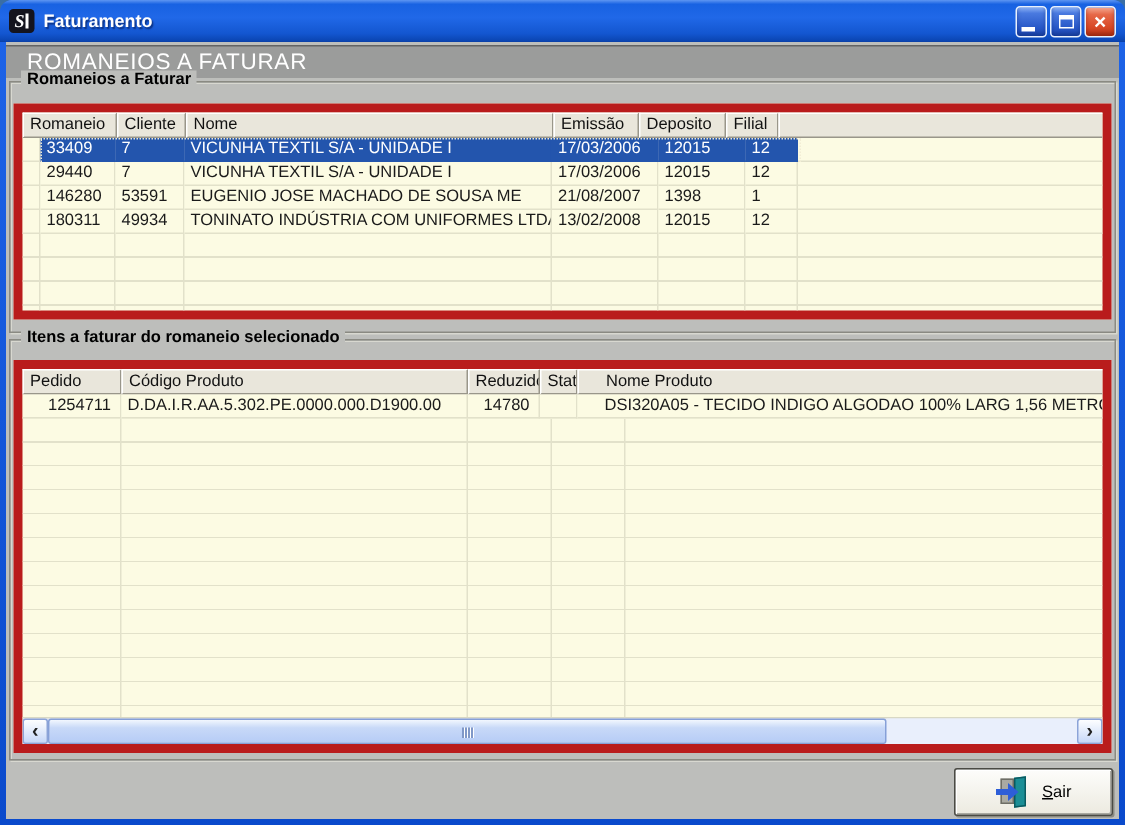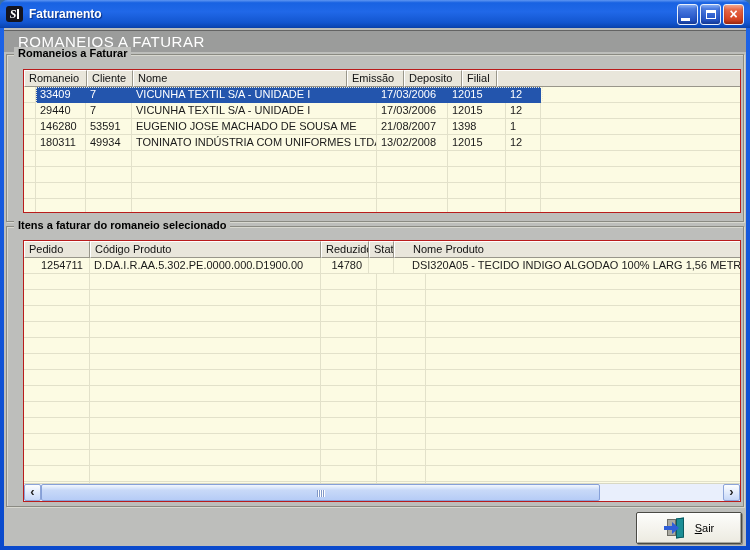--- a/index.html
+++ b/index.html
@@ -38,38 +38,38 @@
 
   
   .groupbox{position:absolute;left:2px;right:2px;border:1px solid #8A8A82;
     box-shadow:inset 1px 1px 0 #D8D8D0, 1px 1px 0 #D8D8D0;}
   #gb1{top:26px;height:168px;}
   #gb2{top:198px;height:281px;}
   .gb-label{position:absolute;top:-8px;left:7px;background:#BDBEBB;padding:0 4px;
     font-size:11px;font-weight:bold;color:#000;white-space:nowrap;}
 
   
-  .grid{position:absolute;left:16px;right:2px;border:1px solid #b91c1c;background:#FCFBE3;
+  .grid{position:absolute;left:2px;right:2px;border:6px solid #b91c1c;background:#FCFBE3;
     display:flex;flex-direction:column;overflow:hidden;}
   #grid1{top:14px;bottom:8px;}
   #grid2{top:13px;bottom:4px;}
 
   .g-header{display:flex;flex:0 0 17px;}
   .hcell{background:#E9E6DB;border-top:1px solid #fff;border-left:1px solid #fff;
     border-right:1px solid #99968A;border-bottom:1px solid #99968A;
     padding:1px 0 0 4px;font-size:11px;color:#111;white-space:nowrap;overflow:hidden;}
   .g-row{display:flex;flex:0 0 16px;position:relative;}
   .cell{border-right:1px solid #E2E1CA;border-bottom:1px solid #E2E1CA;
     padding:1px 0 0 4px;font-size:11px;color:#1A1A1A;white-space:nowrap;overflow:hidden;
     background:#FCFBE3;}
   .cell.num{text-align:right;padding-right:6px;padding-left:0;}
   .cell.filler{flex:1;border-right:none;}
 
   
-  .g1h0{width:63px;} .g1h1{width:46px;} .g1h2{width:214px;} .g1h3{width:57px;} .g1h4{width:58px;} .g1h5{width:35px;} .ghf{flex:1;border-right:none;}
+  .g1h0{width:63px;} .g1h1{width:46px;} .g1h2{width:245px;} .g1h3{width:57px;} .g1h4{width:58px;} .g1h5{width:35px;} .ghf{flex:1;border-right:none;}
   .g1ind{width:12px;padding:0;}
   .g1c0{width:50px;} .g1c1{width:46px;} .g1c2{width:245px;} .g1c3{width:71px;} .g1c4{width:58px;} .g1c5{width:35px;}
 
   .g-row.selected .cell:not(.g1ind):not(.filler){background:#2355AD;color:#fff;
     border-right-color:#2355AD;border-bottom-color:#2355AD;}
   .g-row.selected::after{content:"";position:absolute;left:12px;width:505px;top:0;height:16px;
     border:1px dotted #F2EDD5;pointer-events:none;}
 
   .g1-empty{flex:1;background:
     linear-gradient(#E2E1CA,#E2E1CA) 11px 0/1px 100% no-repeat,

